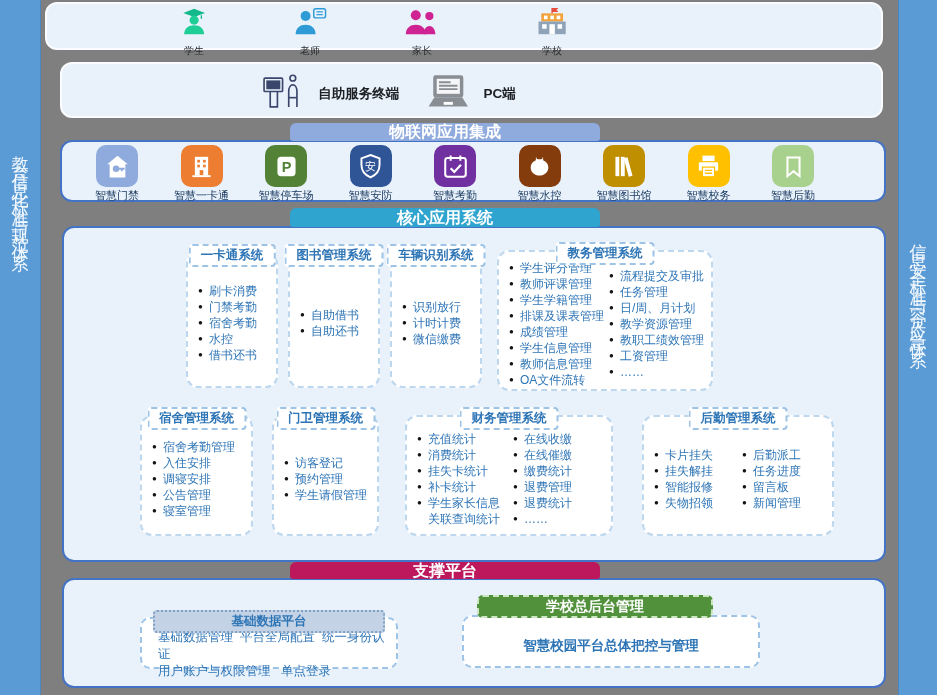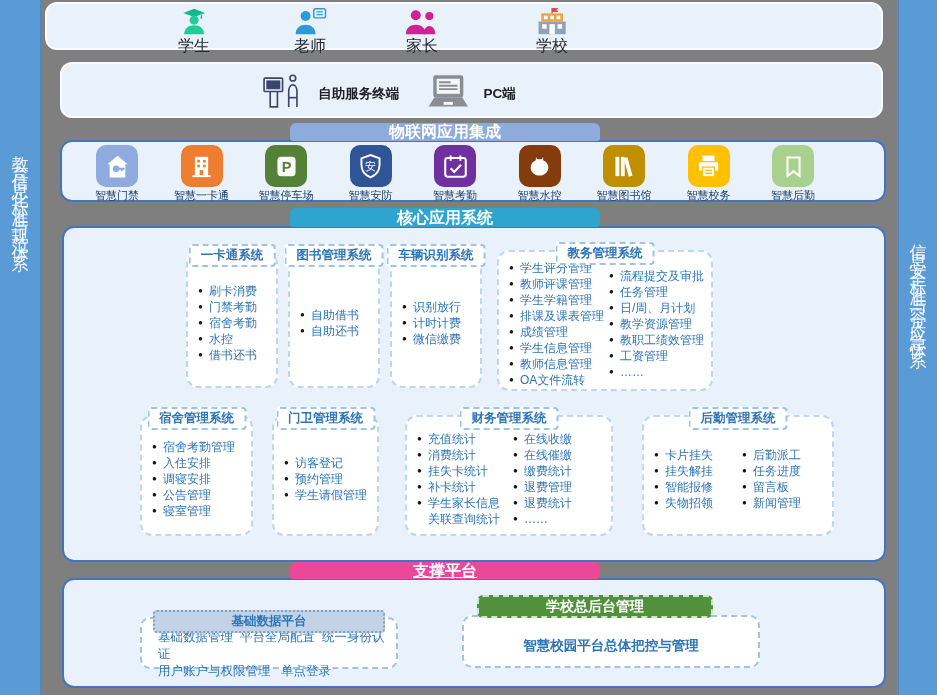--- a/index.html
+++ b/index.html
@@ -30,21 +30,21 @@
   
   .tab{position:absolute;left:290px;width:310px;color:#fff;font-weight:bold;
        font-size:16px;text-align:center;z-index:5;border-radius:6px 6px 3px 3px;}
   #tab-iot{top:123px;height:18px;line-height:18px;}
   #tab-core{top:208px;height:19px;line-height:19px;}
   #tab-support{top:562px;height:17px;line-height:17px;}
 
   
   .user{position:absolute;top:3px;width:70px;text-align:center;}
   .user svg{height:29px;display:block;margin:0 auto;}
-  .ulabel{font-size:16px;color:#26292e;margin-top:0;}
+  .ulabel{font-size:10px;color:#26292e;margin-top:8px;}
 
   
   .term{position:absolute;top:9px;display:flex;align-items:center;gap:11px;}
   .tlabel2{font-size:13.5px;font-weight:bold;color:#1c1f24;}
 
   
   #iot-row{position:absolute;left:0;top:0;width:100%;height:100%;display:flex;
            justify-content:space-between;box-sizing:border-box;padding:3px 60px 0 24px;}
   .tile{width:62px;text-align:center;}
   .sq{width:42px;height:42px;border-radius:10px;margin:0 auto;
@@ -260,21 +260,21 @@
             </svg>
           </div>
           <div class="tilelabel">智慧后勤</div>
         </div>
       </div>
   </div>
 
   <div id="tab-core" class="tab" style="background: rgb(46, 164, 206);">核心应用系统</div>
   <div id="sec-core" class="section blue"></div>
 
-  <div id="tab-support" class="tab" style="background: #ec4899; text-decoration: underline;">支撑平台</div>
+  <div id="tab-support" class="tab" style="background: #be185d;">支撑平台</div>
   <div id="sec-support" class="section blue"></div>
 
   <div id="base-card">
     <div id="base-pill">基础数据平台</div>
     <div class="inner">
       <div class="baseline">基础数据管理  平台全局配置  统一身份认证</div>
       <div class="baseline">用户账户与权限管理   单点登录</div>
     </div>
   </div>
 

